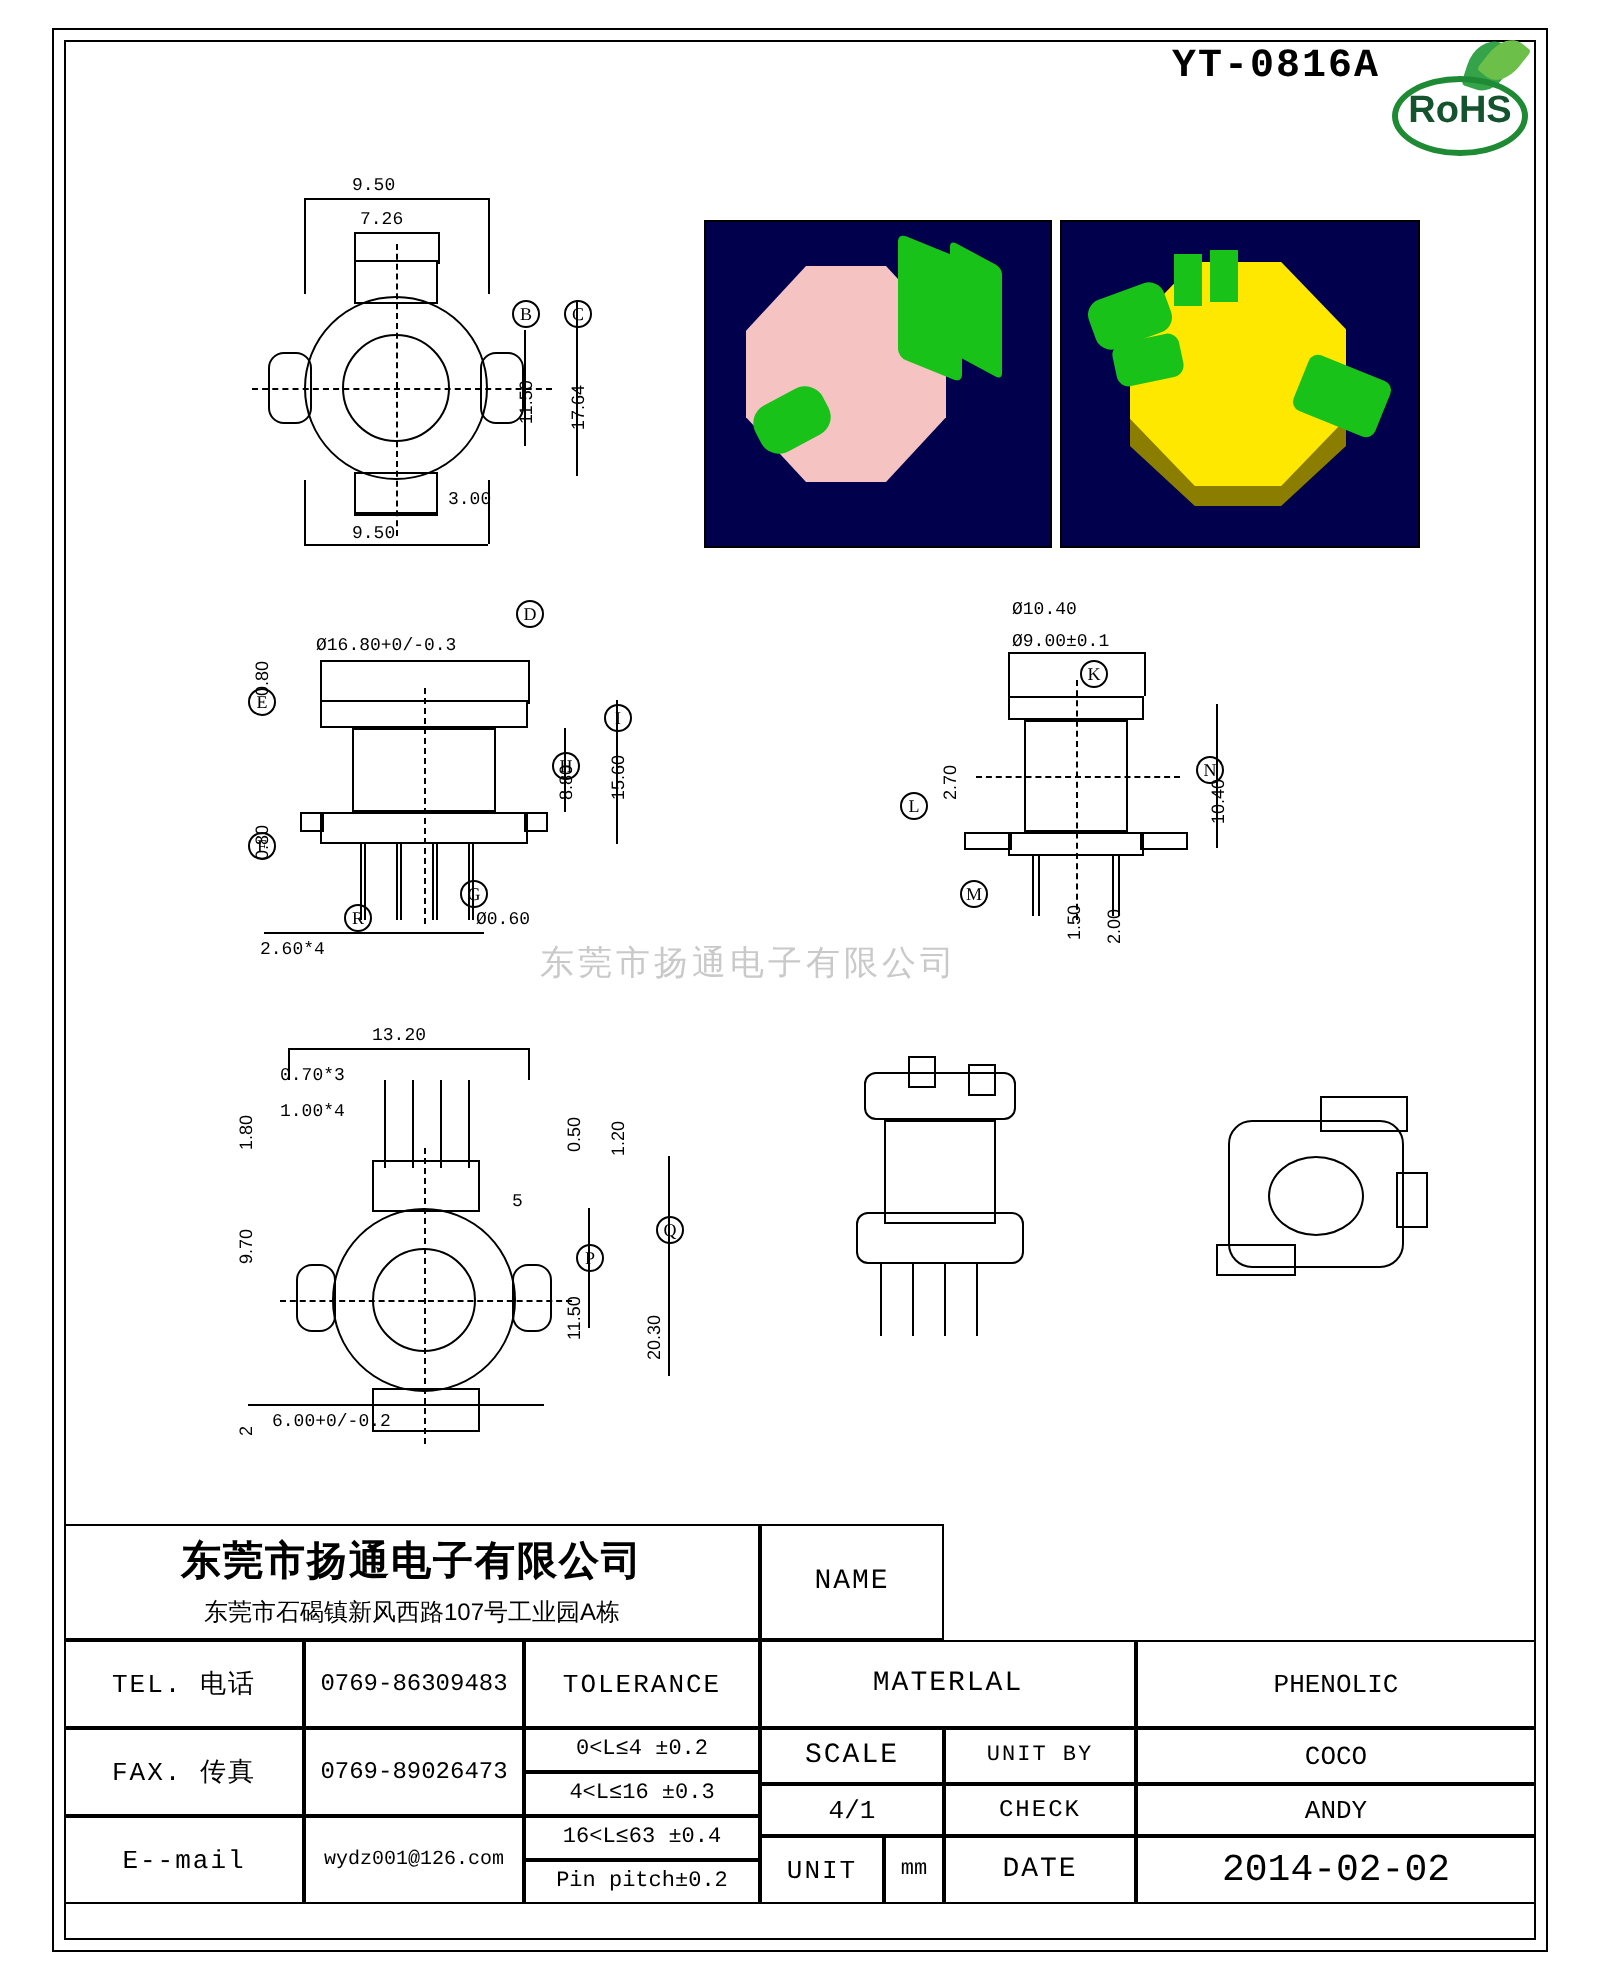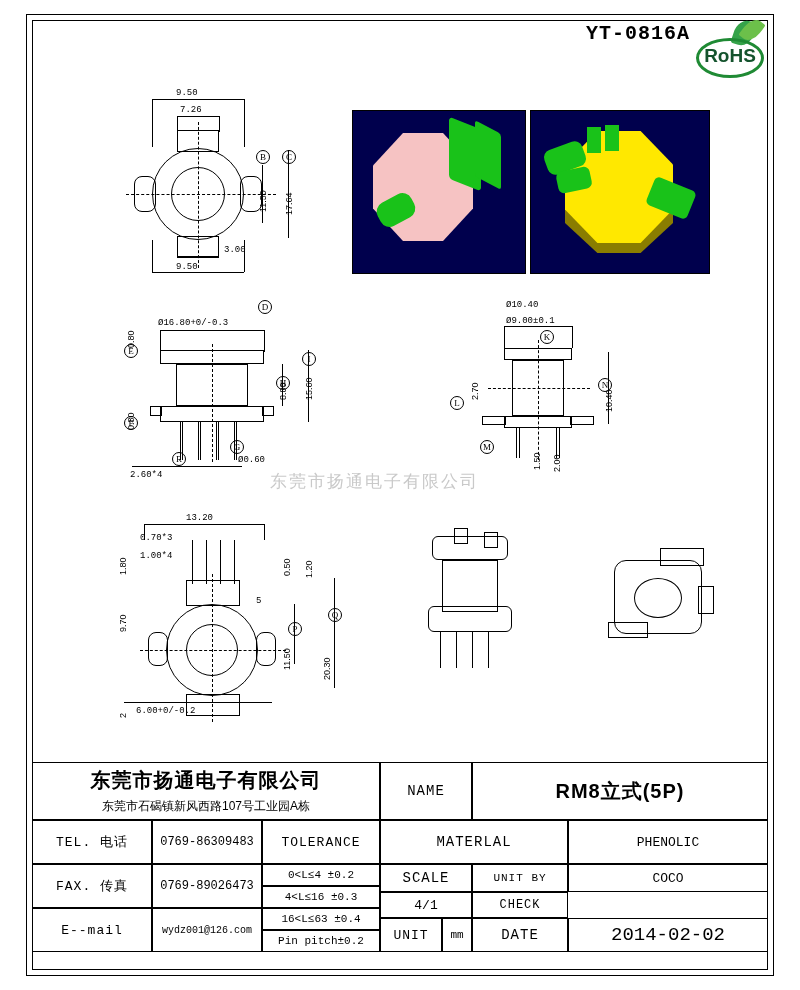--- a/index.html
+++ b/index.html
@@ -289,23 +289,20 @@
     <div class="cell" style="left:230px;top:146px;width:118px;height:22px;">
       <span class="tb-val" style="font-size:11px;">16&lt;L≤63 ±0.4</span>
     </div>
     <div class="cell" style="left:230px;top:168px;width:118px;height:22px;">
       <span class="tb-val" style="font-size:11px;">Pin pitch±0.2</span>
     </div>
 
     <div class="cell" style="left:348px;top:0;width:92px;height:58px;">
       <span class="tb-lbl" style="font-size:14px;">NAME</span>
     </div>
-    <div class="cell" style="left:440px;top:0;width:296px;height:58px;">
-      <span class="cn-big">RM8立式(5P)</span>
-    </div>
 
     <div class="cell" style="left:348px;top:58px;width:188px;height:44px;">
       <span class="tb-lbl" style="font-size:14px;">MATERLAL</span>
     </div>
     <div class="cell" style="left:536px;top:58px;width:200px;height:44px;">
       <span class="tb-val" style="font-size:13px;">PHENOLIC</span>
     </div>
 
     <div class="cell" style="left:348px;top:102px;width:92px;height:28px;">
       <span class="tb-lbl" style="font-size:14px;">SCALE</span>
@@ -316,20 +313,23 @@
     <div class="cell" style="left:536px;top:102px;width:200px;height:28px;">
       <span class="tb-val" style="font-size:13px;">COCO</span>
     </div>
 
     <div class="cell" style="left:348px;top:130px;width:92px;height:26px;">
       <span class="tb-val" style="font-size:13px;">4/1</span>
     </div>
     <div class="cell" style="left:440px;top:130px;width:96px;height:26px;">
       <span class="tb-lbl" style="font-size:12px;">CHECK</span>
     </div>
+    <div class="cell" style="left:536px;top:130px;width:200px;height:26px;">
+      <span class="tb-val" style="font-size:13px;">ANDY</span>
+    </div>
 
     <div class="cell" style="left:348px;top:156px;width:62px;height:34px;">
       <span class="tb-lbl" style="font-size:13px;">UNIT</span>
     </div>
     <div class="cell" style="left:410px;top:156px;width:30px;height:34px;">
       <span class="tb-val" style="font-size:11px;">mm</span>
     </div>
     <div class="cell" style="left:440px;top:156px;width:96px;height:34px;">
       <span class="tb-lbl" style="font-size:14px;">DATE</span>
     </div>

